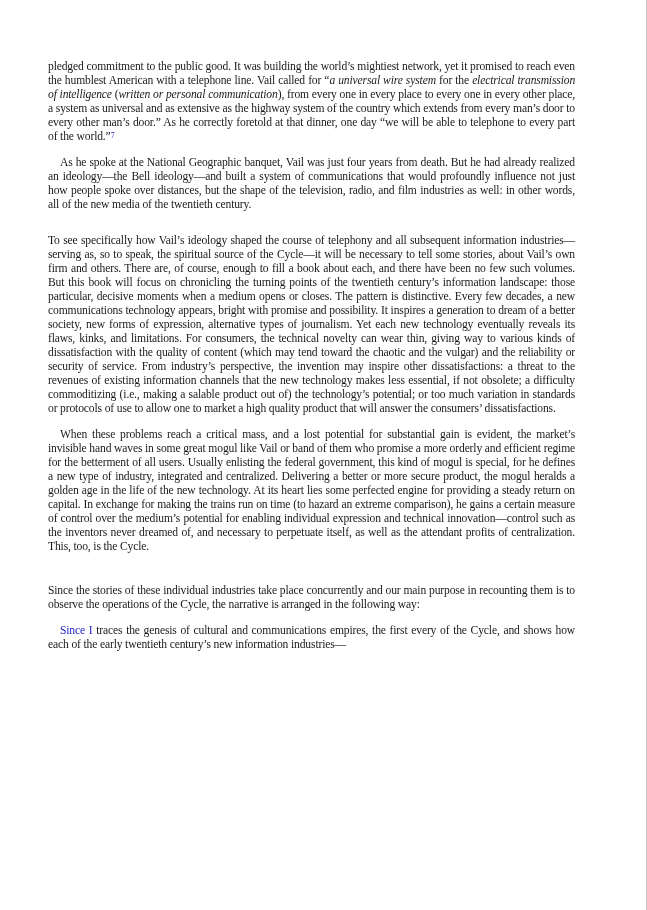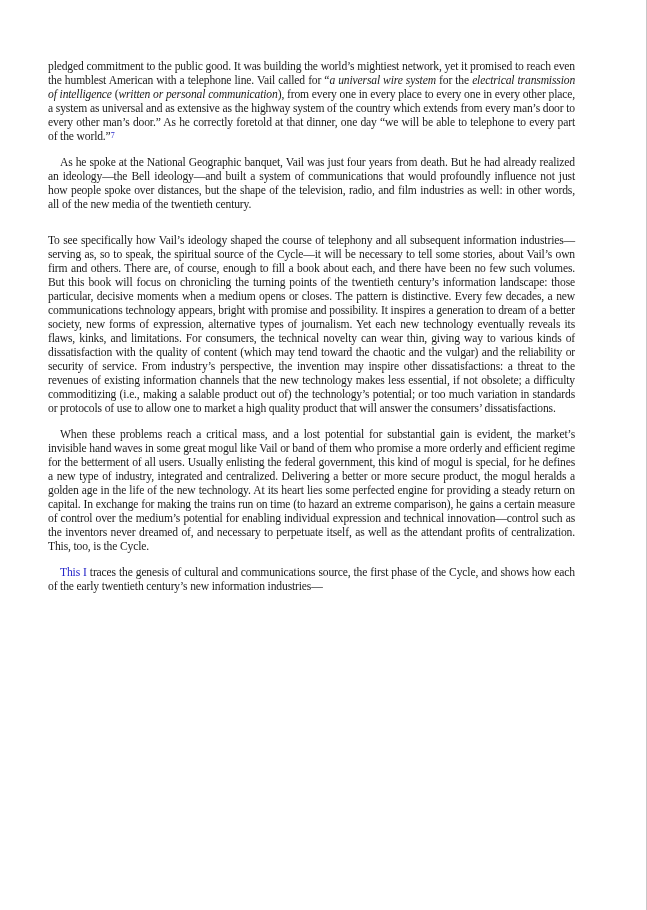--- a/index.html
+++ b/index.html
@@ -70,17 +70,18 @@
   <div class="content">
 
     <p><span>pledged commitment to the public good. It was building the world’s mightiest network, yet it promised to reach even the humblest American with a telephone line. Vail called for “</span><em>a universal wire system</em><span> for the </span><em>electrical transmission of intelligence</em><span> (</span><em>written or personal communication</em><span>), from every one in every place to every one in every other place, a system as universal and as extensive as the highway system of the country which extends from every man’s door to every other man’s door.” As he correctly foretold at that dinner, one day “we will be able to telephone to every part of the world.”</span><a class="footnote link">7</a></p>
 
     <p class="indent">As he spoke at the National Geographic banquet, Vail was just four years from death. But he had already realized an ideology—the Bell ideology—and built a system of communications that would profoundly influence not just how people spoke over distances, but the shape of the television, radio, and film industries as well: in other words, all of the new media of the twentieth century.</p>
 
     <p class="section-start">To see specifically how Vail’s ideology shaped the course of telephony and all subsequent information industries—serving as, so to speak, the spiritual source of the Cycle—it will be necessary to tell some stories, about Vail’s own firm and others. There are, of course, enough to fill a book about each, and there have been no few such volumes. But this book will focus on chronicling the turning points of the twentieth century’s information landscape: those particular, decisive moments when a medium opens or closes. The pattern is distinctive. Every few decades, a new communications technology appears, bright with promise and possibility. It inspires a generation to dream of a better society, new forms of expression, alternative types of journalism. Yet each new technology eventually reveals its flaws, kinks, and limitations. For consumers, the technical novelty can wear thin, giving way to various kinds of dissatisfaction with the quality of content (which may tend toward the chaotic and the vulgar) and the reliability or security of service. From industry’s perspective, the invention may inspire other dissatisfactions: a threat to the revenues of existing information channels that the new technology makes less essential, if not obsolete; a difficulty commoditizing (i.e., making a salable product out of) the technology’s potential; or too much variation in standards or protocols of use to allow one to market a high quality product that will answer the consumers’ dissatisfactions.</p>
 
     <p class="indent">When these problems reach a critical mass, and a lost potential for substantial gain is evident, the market’s invisible hand waves in some great mogul like Vail or band of them who promise a more orderly and efficient regime for the betterment of all users. Usually enlisting the federal government, this kind of mogul is special, for he defines a new type of industry, integrated and centralized. Delivering a better or more secure product, the mogul heralds a golden age in the life of the new technology. At its heart lies some perfected engine for providing a steady return on capital. In exchange for making the trains run on time (to hazard an extreme comparison), he gains a certain measure of control over the medium’s potential for enabling individual expression and technical innovation—control such as the inventors never dreamed of, and necessary to perpetuate itself, as well as the attendant profits of centralization. This, too, is the Cycle.</p>
 
+    <p class="after-section">Since the stories of these individual industries take place concurrently and our main purpose in recounting them is to observe the operations of the Cycle, the narrative is arranged in the following way:</p>
 
-    <p class="indent"><a class="link">This I</a><span> traces the genesis of cultural and communications source, the first phase of the Cycle, and shows how each of the early twentieth century’s new information industries—</span></p>
+    <p class="indent"><a class="link">Since I</a><span> traces the genesis of cultural and communications empires, the first every of the Cycle, and shows how each of the early twentieth century’s new information industries—</span></p>
 
   </div>
 </div>
 
 </body></html>

